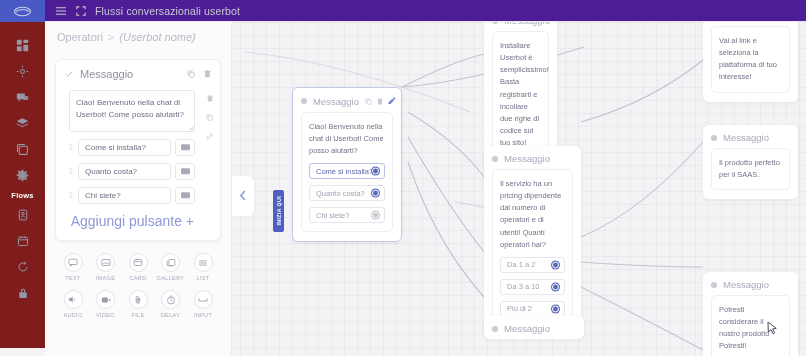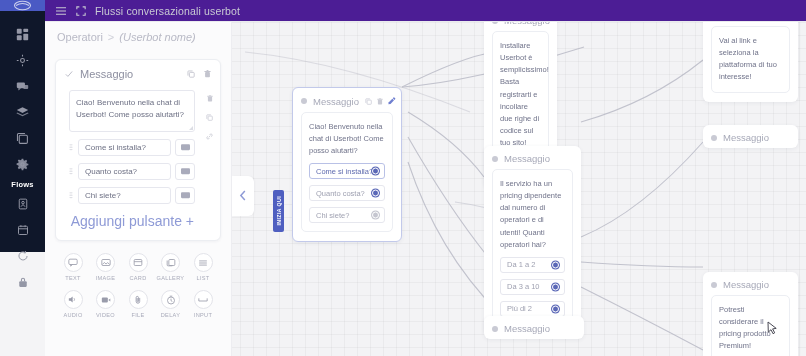--- a/index.html
+++ b/index.html
@@ -8,22 +8,22 @@
     font-family: "Liberation Sans", sans-serif;
     background:#f4f4f6;
     color:#55596b;
     font-size:11px;
     -webkit-font-smoothing:antialiased;
   }
   #app { position:relative; width:806px; height:356px; overflow:hidden; }
 
   
   .rail {
-    position:absolute; left:0; top:0; width:45px; height:252px;
-    background:#0f172a; display:flex; flex-direction:column; align-items:center;
+    position:absolute; left:0; top:0; width:45px; height:348px;
+    background:#7f1d1d; display:flex; flex-direction:column; align-items:center;
     z-index:40;
   }
   .rail-logo {
     width:45px; height:22px; background:#4a5ac4;
     display:flex; align-items:center; justify-content:center;
   }
   .rail-logo svg { opacity:.85; }
   .rail-items { display:flex; flex-direction:column; align-items:center; width:45px; padding-top:10px; }
   .rail-item {
     width:45px; height:26px; display:flex; align-items:center; justify-content:center;
@@ -314,29 +314,32 @@
     <div class="node-body">
       <div class="node-text">Vai al link e seleziona la piattaforma di tuo interesse!</div>
     </div>
   </div>
 
   <div class="node" id="node-saas">
     <div class="node-hd">
       <span class="node-dot"></span>
       <span class="node-ttl">Messaggio</span>
     </div>
+    <div class="node-body">
+      <div class="node-text">Il prodotto perfetto per il SAAS.</div>
+    </div>
   </div>
 
   <div class="node" id="node-premium">
     <div class="node-hd">
       <span class="node-dot"></span>
       <span class="node-ttl">Messaggio</span>
     </div>
     <div class="node-body">
-      <div class="node-text">Potresti considerare il pricing prodotto Premium!</div>
+      <div class="node-text">Potresti considerare il nostro prodotto Potresti!</div>
     </div>
   </div>
 
   <div class="node" id="node-install">
     <div class="node-hd">
       <span class="node-dot"></span>
       <span class="node-ttl">Messaggio</span>
     </div>
     <div class="node-body">
       <div class="node-text">Installare Userbot è semplicissimo! Basta registrarti e incollare due righe di codice sul tuo sito!</div>

